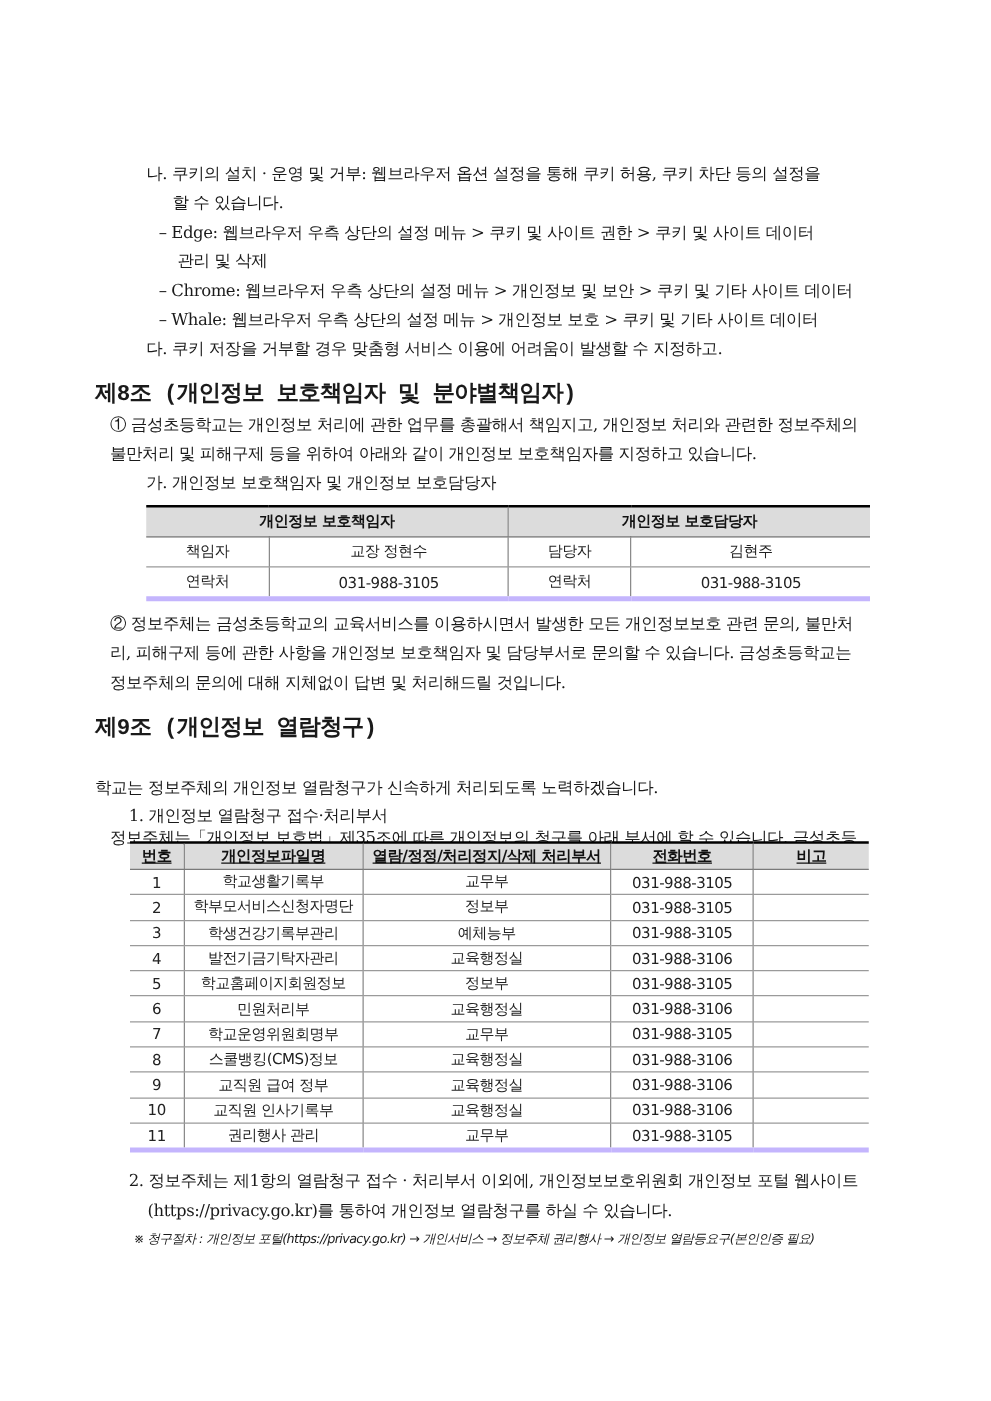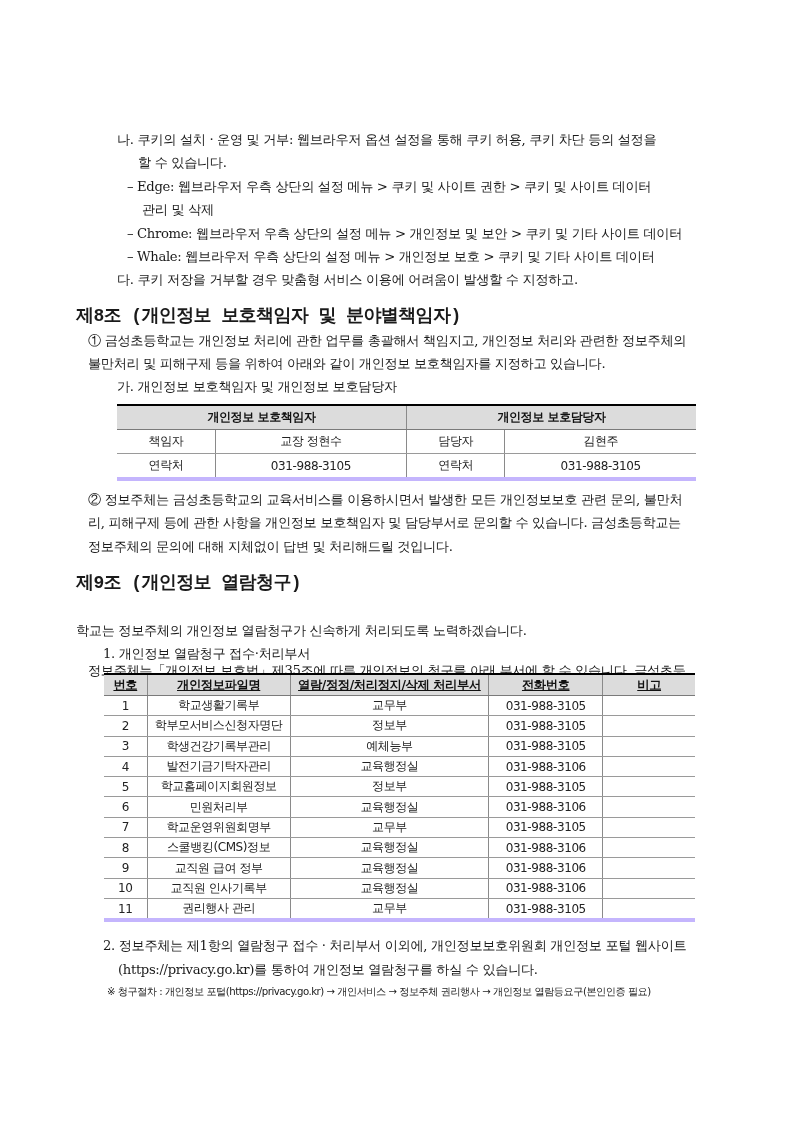--- a/index.html
+++ b/index.html
@@ -38,20 +38,21 @@
       letter-spacing: -0.6px;
       white-space: nowrap;
     }
     .note {
       position: absolute;
       font-family: "DejaVu Sans", "Liberation Sans", sans-serif;
       font-size: 10.2px;
       line-height: 14px;
       white-space: nowrap;
       letter-spacing: -0.5px;
+      font-style: italic;
     }
 
     table.doc {
       position: absolute;
       border-collapse: collapse;
       font-family: "DejaVu Sans", "Liberation Sans", sans-serif;
       font-size: 12px;
       letter-spacing: -0.4px;
       color: #222;
     }

